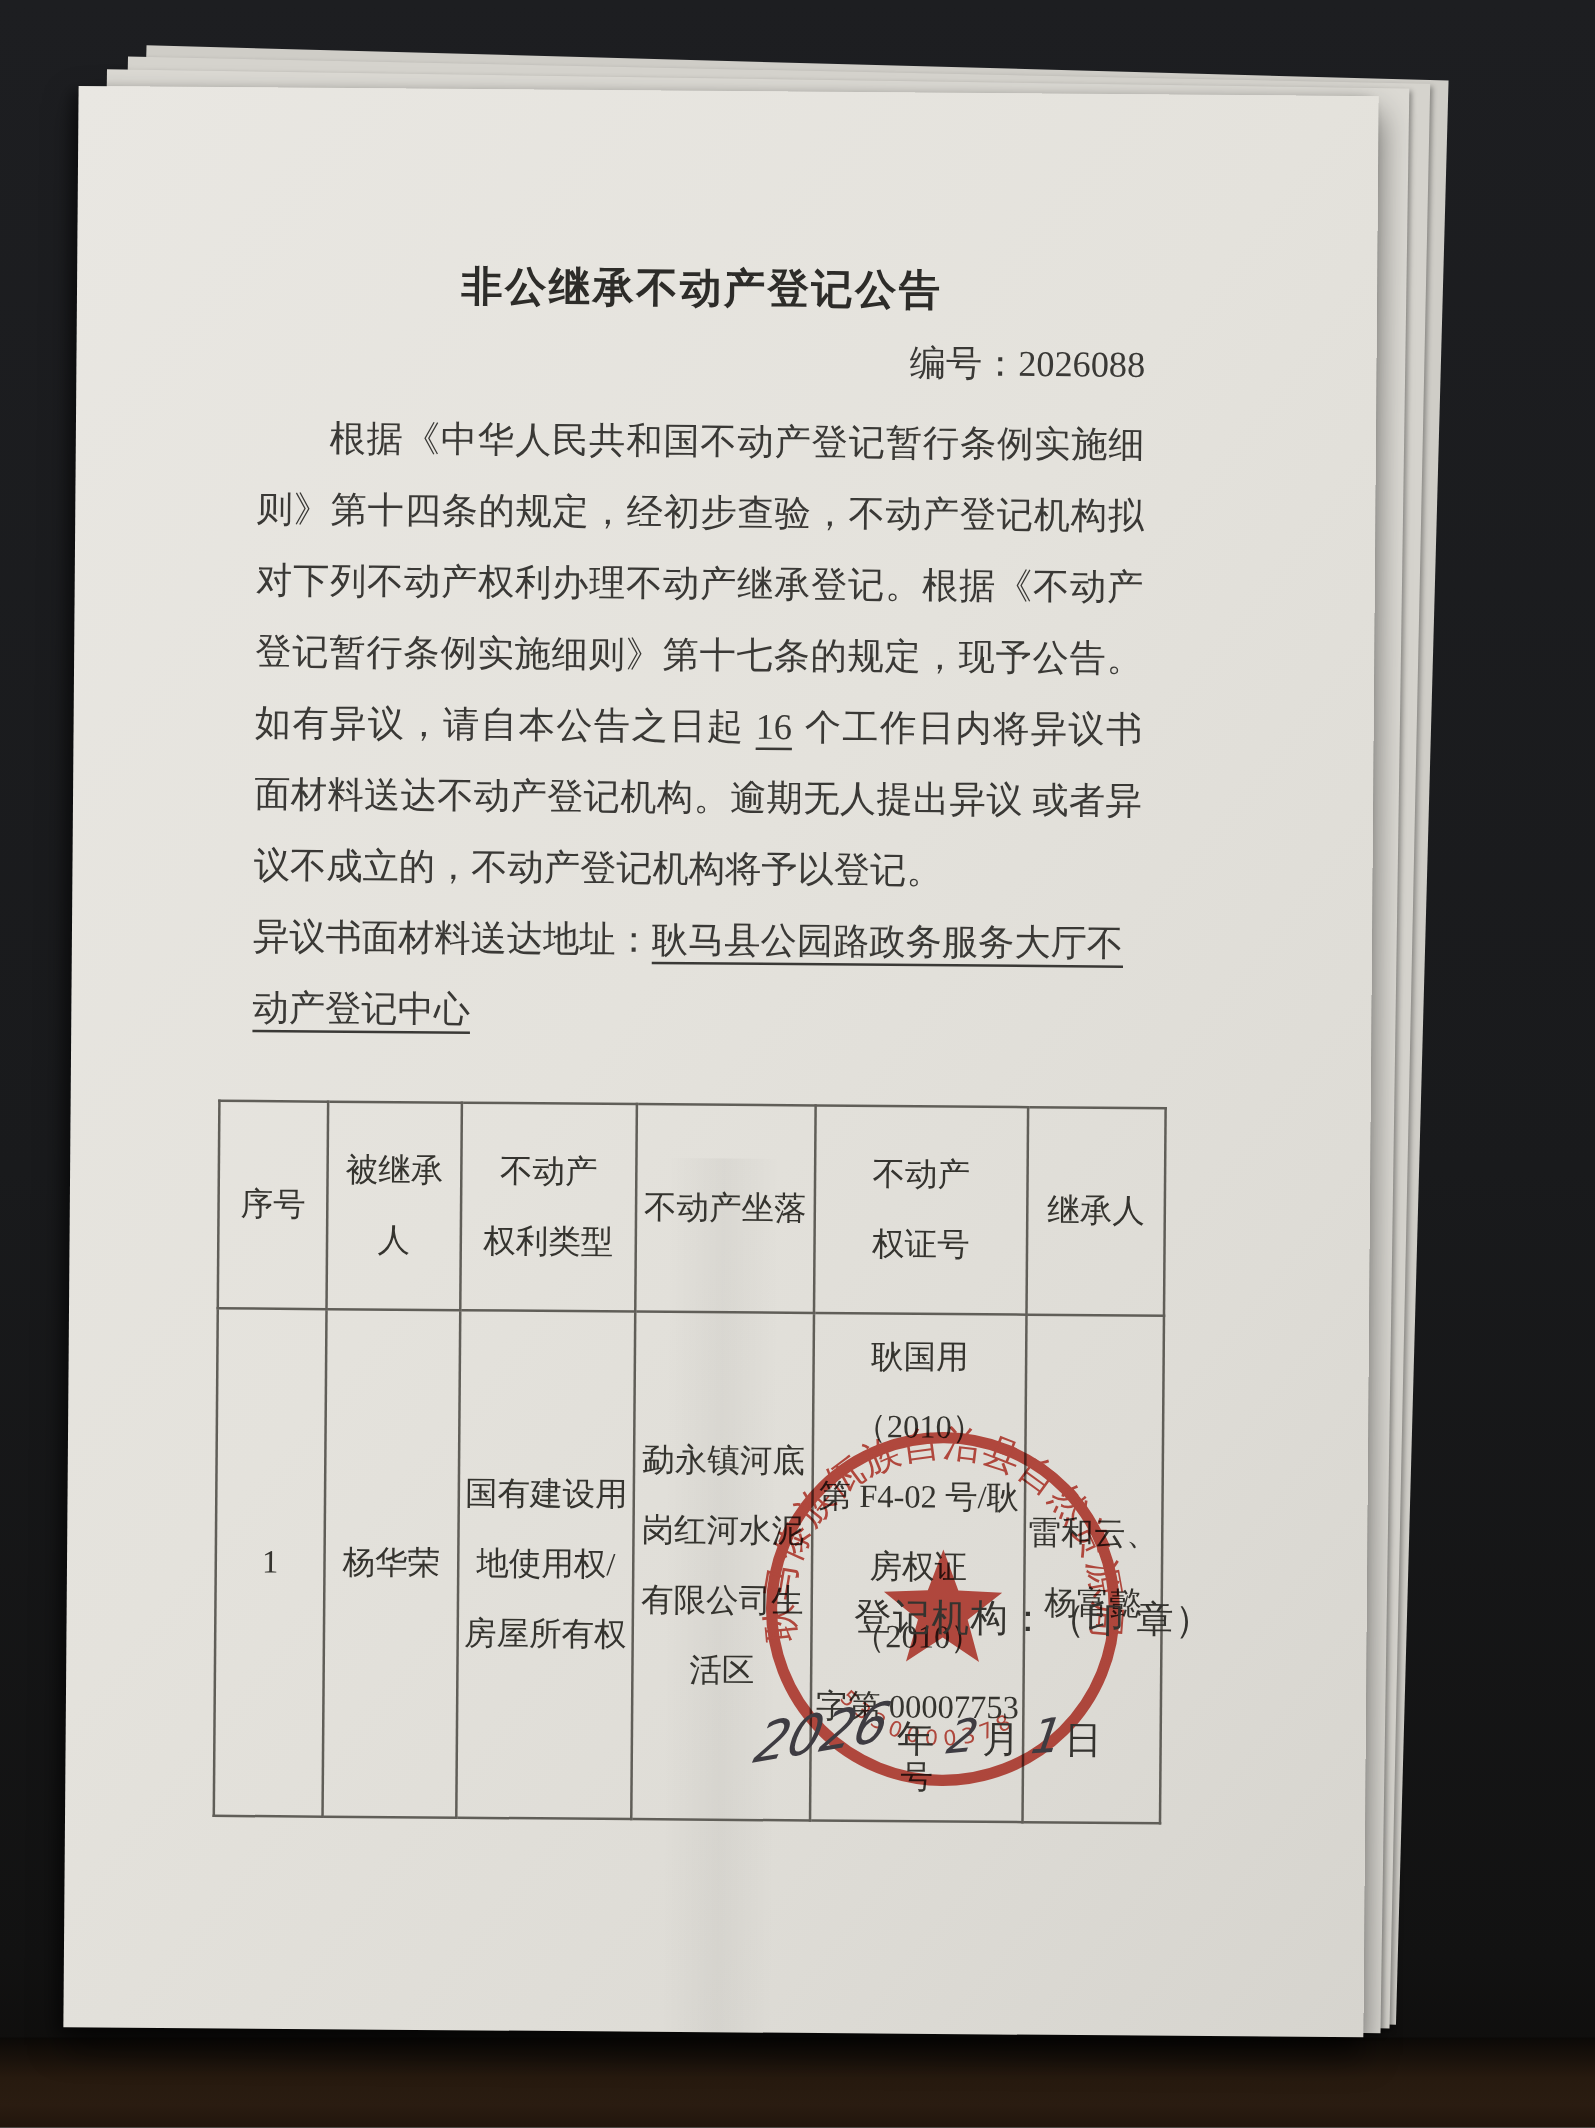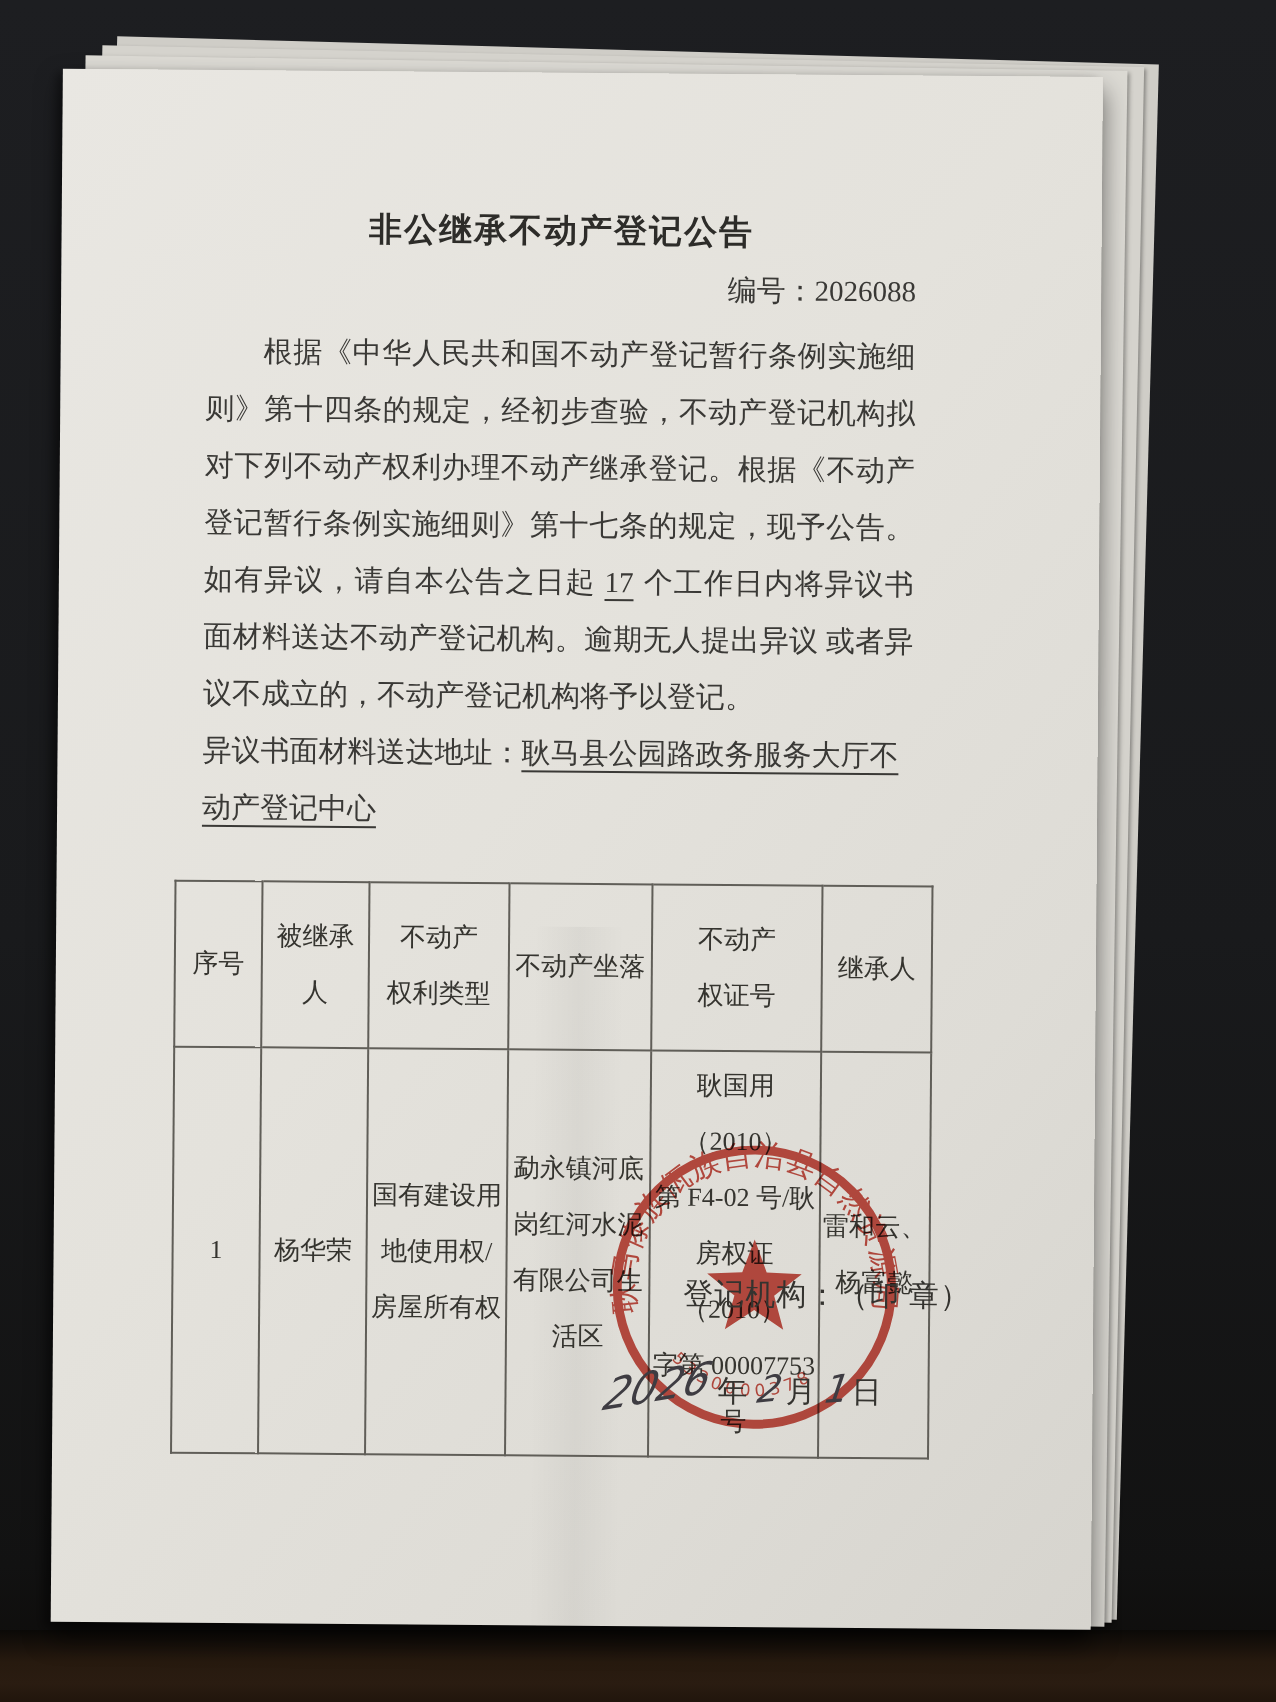--- a/index.html
+++ b/index.html
@@ -89,21 +89,21 @@
   <div class="sheet s3"></div>
   <div class="sheet s2"></div>
 
   <div class="paper">
     <div class="crease"></div>
 
     <div class="content">
       <div class="title">非公继承不动产登记公告</div>
       <div class="docnum">编号：2026088</div>
 
-      <p class="para"><span>根据《中华人民共和国不动产登记暂行条例实施细则》第十四条的规定，经初步查验，不动产登记机构拟对下列不动产权利办理不动产继承登记。根据《不动产登记暂行条例实施细则》第十七条的规定，现予公告。如有异议，请自本公告之日起</span><span class="days">17</span><span>个工作日内将异议书面材料送达不动产登记机构。逾期无人提出异议 或者异议不成立的，不动产登记机构将予以登记。</span></p>
+      <p class="para"><span>根据《中华人民共和国不动产登记暂行条例实施细则》第十四条的规定，经初步查验，不动产登记机构拟对下列不动产权利办理不动产继承登记。根据《不动产登记暂行条例实施细则》第十七条的规定，现予公告。如有异议，请自本公告之日起</span><span class="days">16</span><span>个工作日内将异议书面材料送达不动产登记机构。逾期无人提出异议 或者异议不成立的，不动产登记机构将予以登记。</span></p>
 
       <div class="addr"><span>异议书面材料送达地址：</span><span class="u">耿马县公园路政务服务大厅不动产登记中心</span></div>
 
       <div class="table-wrap">
         <table class="notice">
           <colgroup>
             <col style="width:87px">
               <col style="width:107px">
               <col style="width:140px">
             <col style="width:143px">

